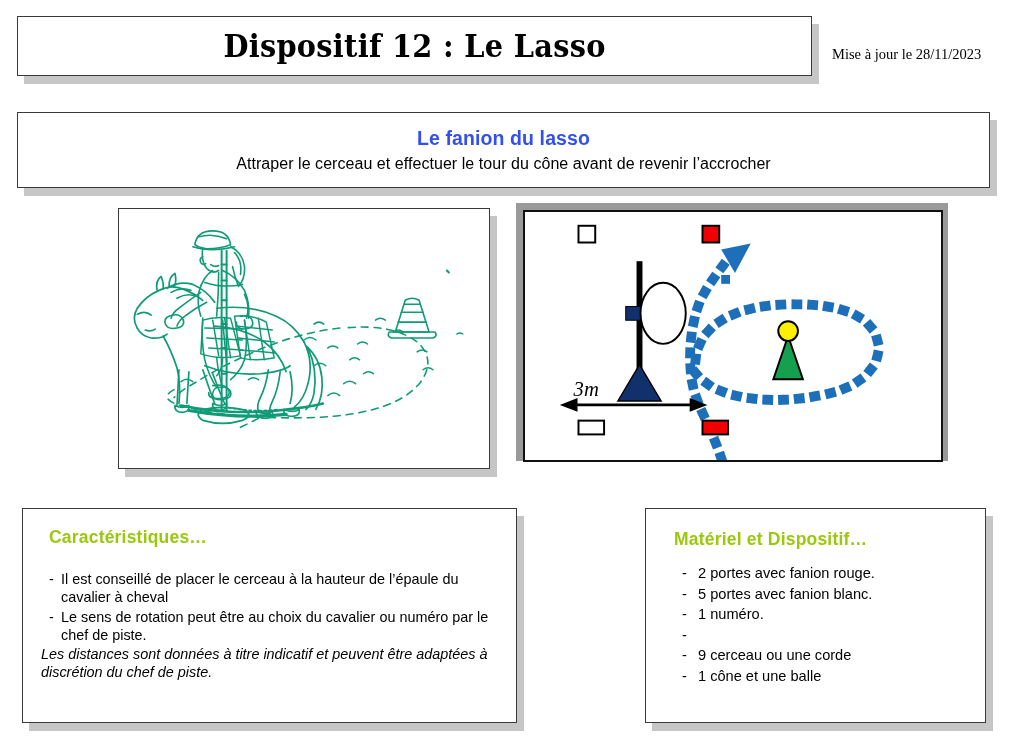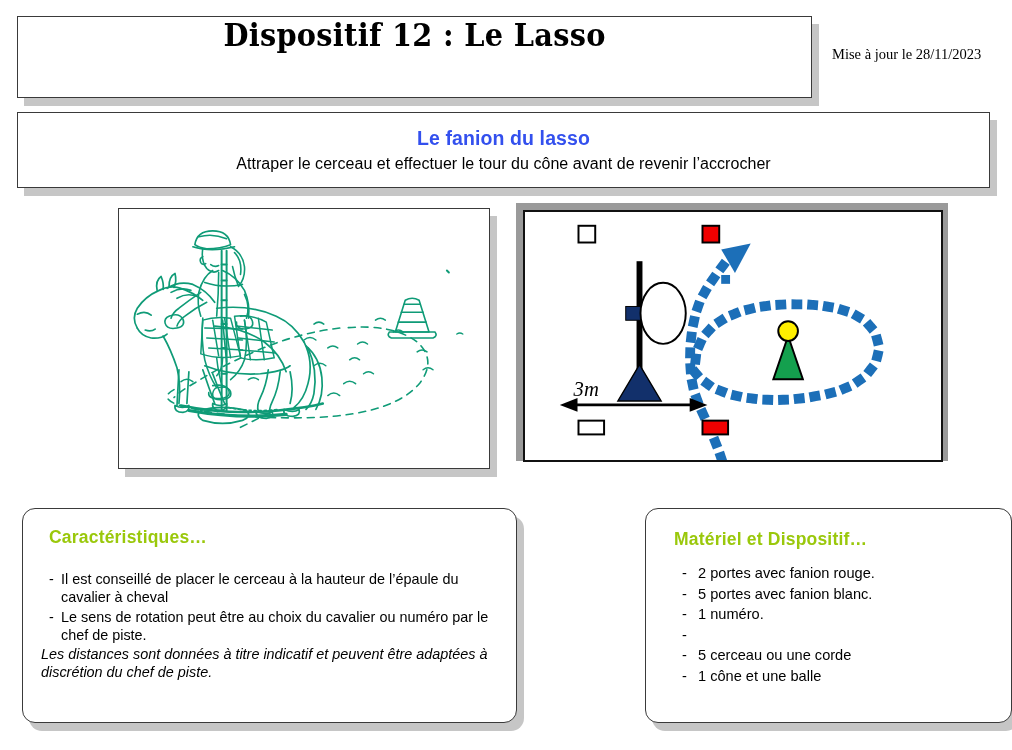--- a/index.html
+++ b/index.html
@@ -20,22 +20,22 @@
   .panel {
     position: absolute;
     background: #ffffff;
     border: 1.6px solid #3a3a3a;
     box-sizing: border-box;
     box-shadow: 7px 8px 0 0 #c6c6c6;
   }
 
   
   #title-panel {
-    left: 17px;  top: 16px;  width: 795px;  height: 82px;
-    display: flex; justify-content: center;
+    left: 17px;  top: 16px;  width: 795px;  height: 60px;
+    display: flex; align-items: center; justify-content: center;
   }
   #title-text {
     font-family: "DejaVu Serif", "Liberation Serif", serif;
     font-weight: 700;
     font-size: 31px;
     letter-spacing: 0.3px;
     color: #000000;
     white-space: nowrap;
     transform: scaleX(0.93);
   }
@@ -88,23 +88,23 @@
   #diagram-panel {
     position: absolute;
     left: 16px; top: 0; width: 420px; height: 252px;
     background:#fff;
     border: 2px solid #111111;
     box-sizing: border-box;
   }
   #diagram-svg { display:block; width: 100%; height: 100%; }
 
   
-  .info-card { padding: 14px 16px 10px 16px; border-radius: 13px; }
+  .info-card { padding: 14px 16px 10px 16px; }
   #caracteristiques-panel { left: 22px;  top: 508px; width: 495px; height: 215px; }
-  #materiel-panel        { left: 645px; top: 508px; width: 367px; height: 215px; }
+  #materiel-panel        { left: 645px; top: 508px; width: 341px; height: 215px; }
 
   .card-heading {
     font-size: 17.5px;
     font-weight: 700;
     color: #9ac80b;
     margin: 4px 0 0 10px;
     letter-spacing: 0.2px;
   }
   #caracteristiques-panel .card-heading { margin-bottom: 22px; }
   #materiel-panel .card-heading { margin: 6px 0 14px 12px; }
@@ -374,20 +374,20 @@
     </li>
     <li>
       <span class="dash">-</span>
       <span class="btext">1 numéro.</span>
     </li>
     <li>
       <span class="dash">-</span>
     </li>
     <li>
       <span class="dash">-</span>
-      <span class="btext">5 cerceau ou une corde</span>
+      <span class="btext">9 cerceau ou une corde</span>
     </li>
     <li>
       <span class="dash">-</span>
       <span class="btext">1 cône et une balle</span>
     </li>
   </ul>
 </div>
 
 </body></html>

